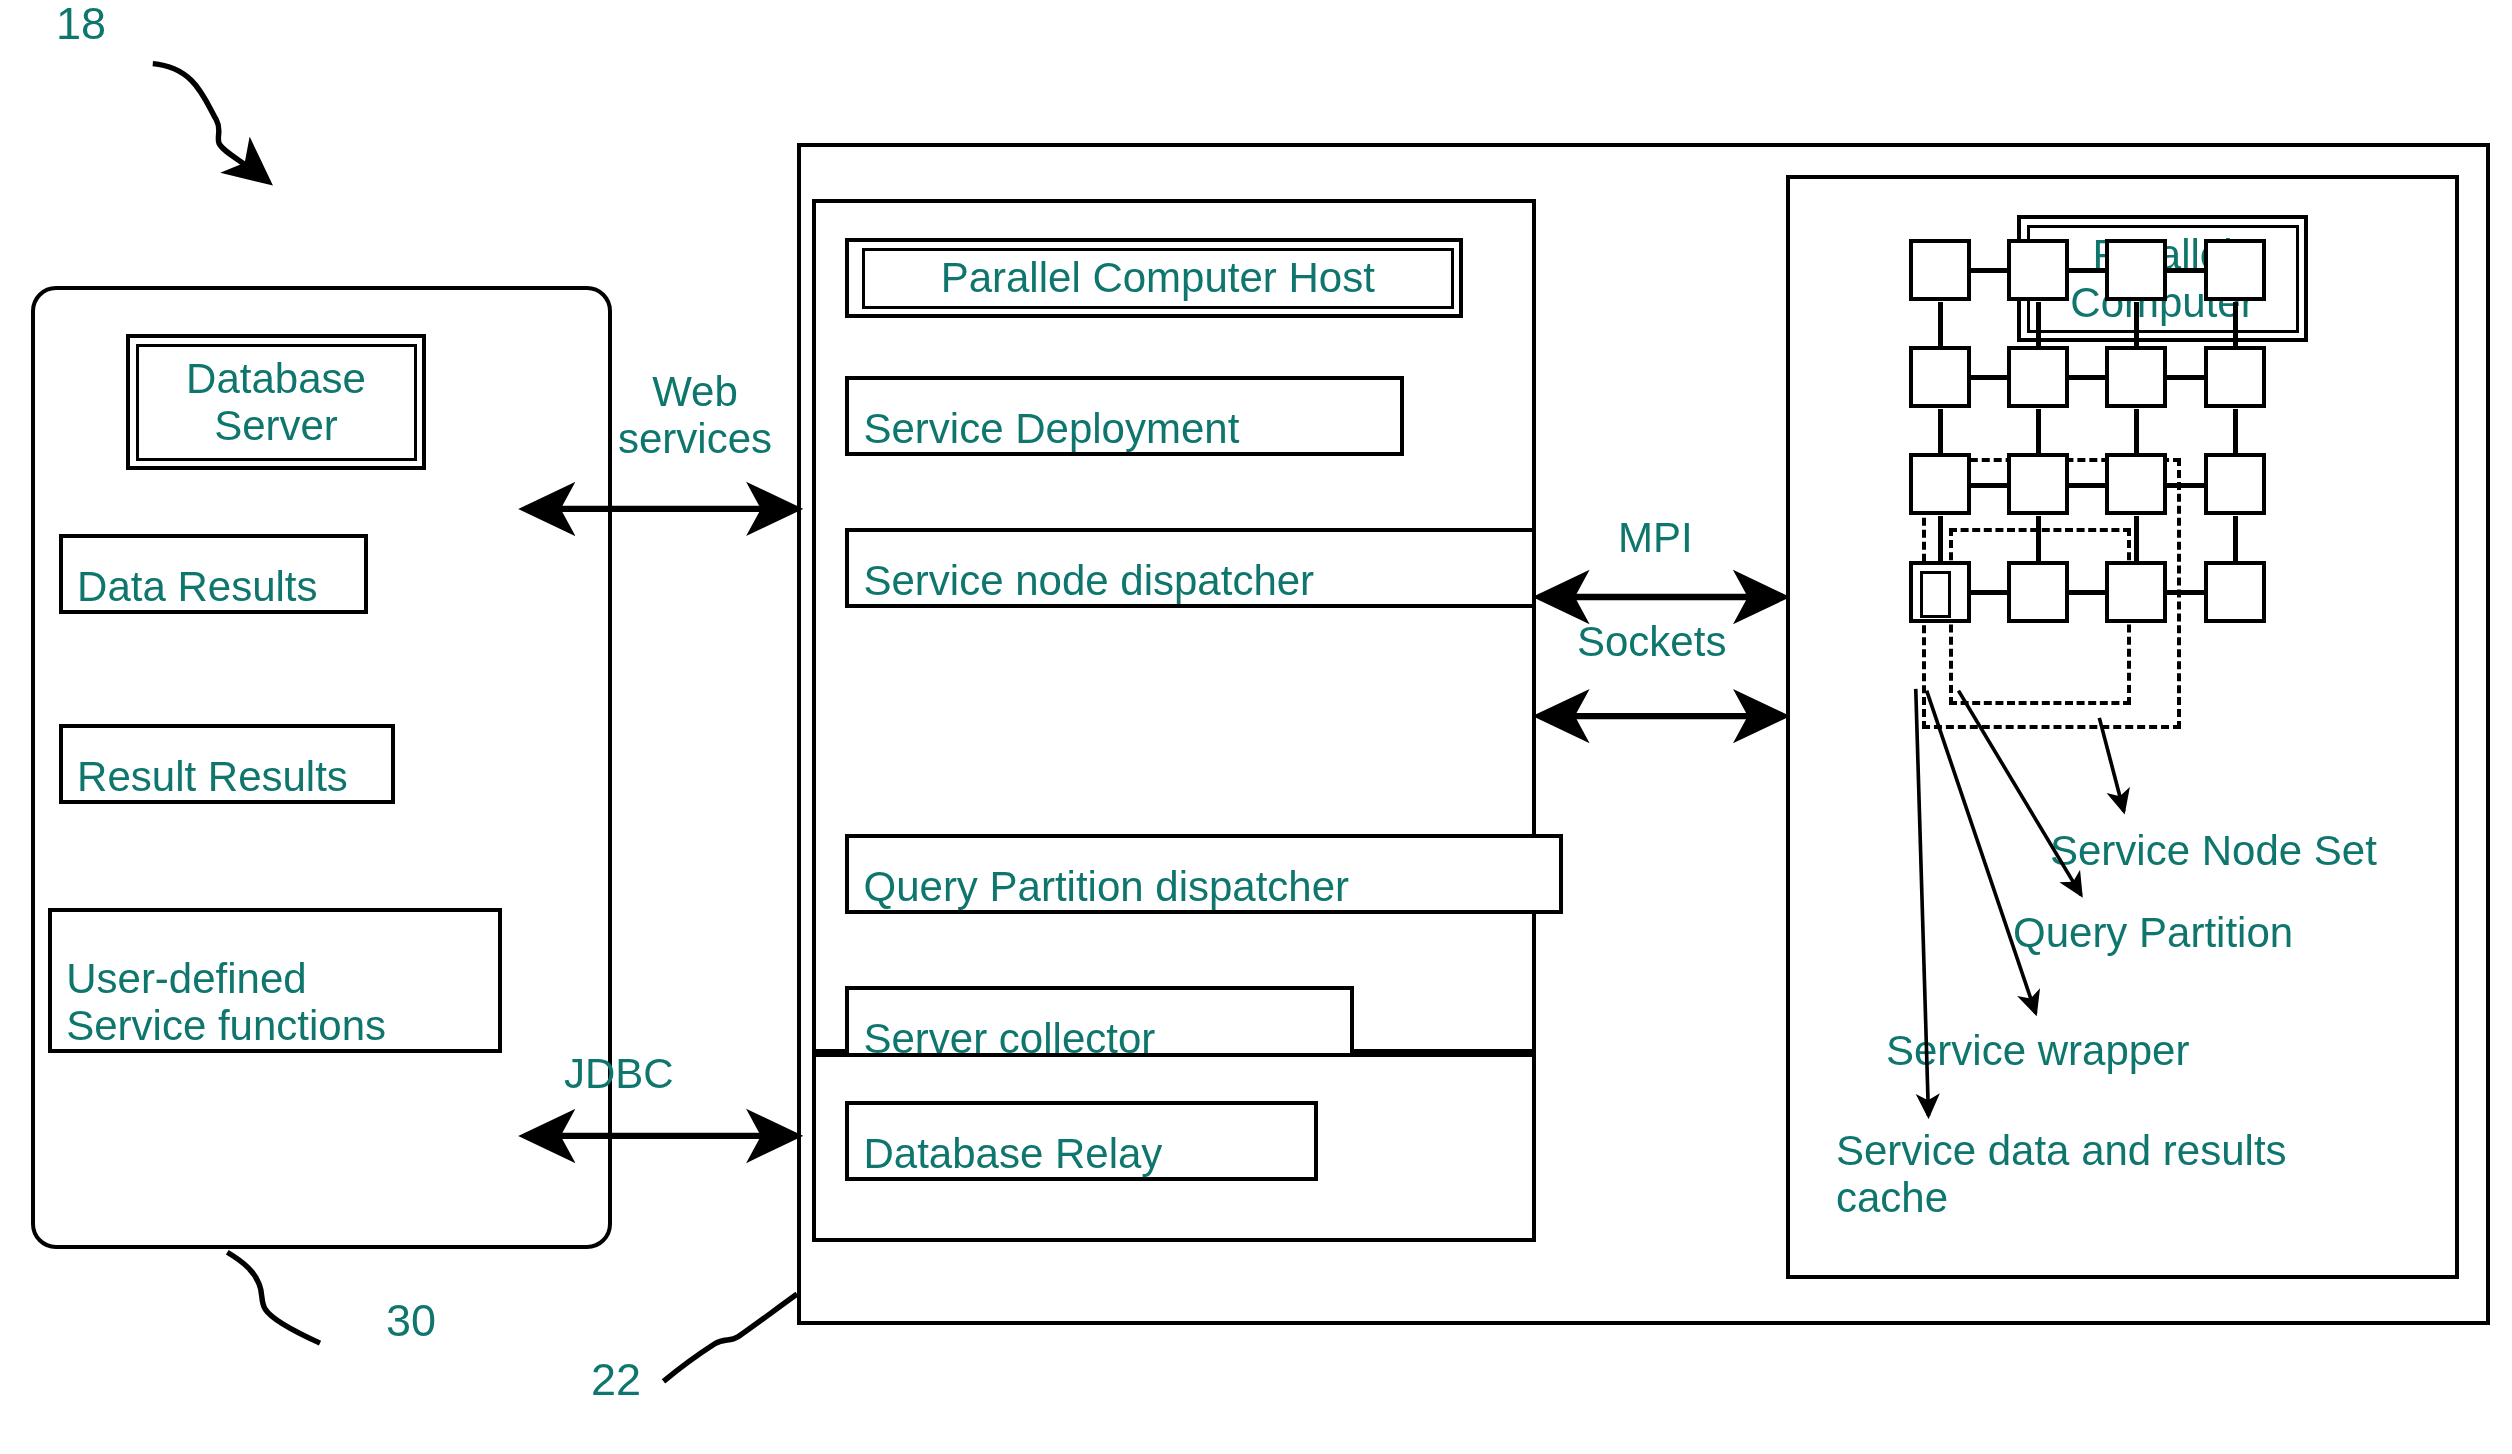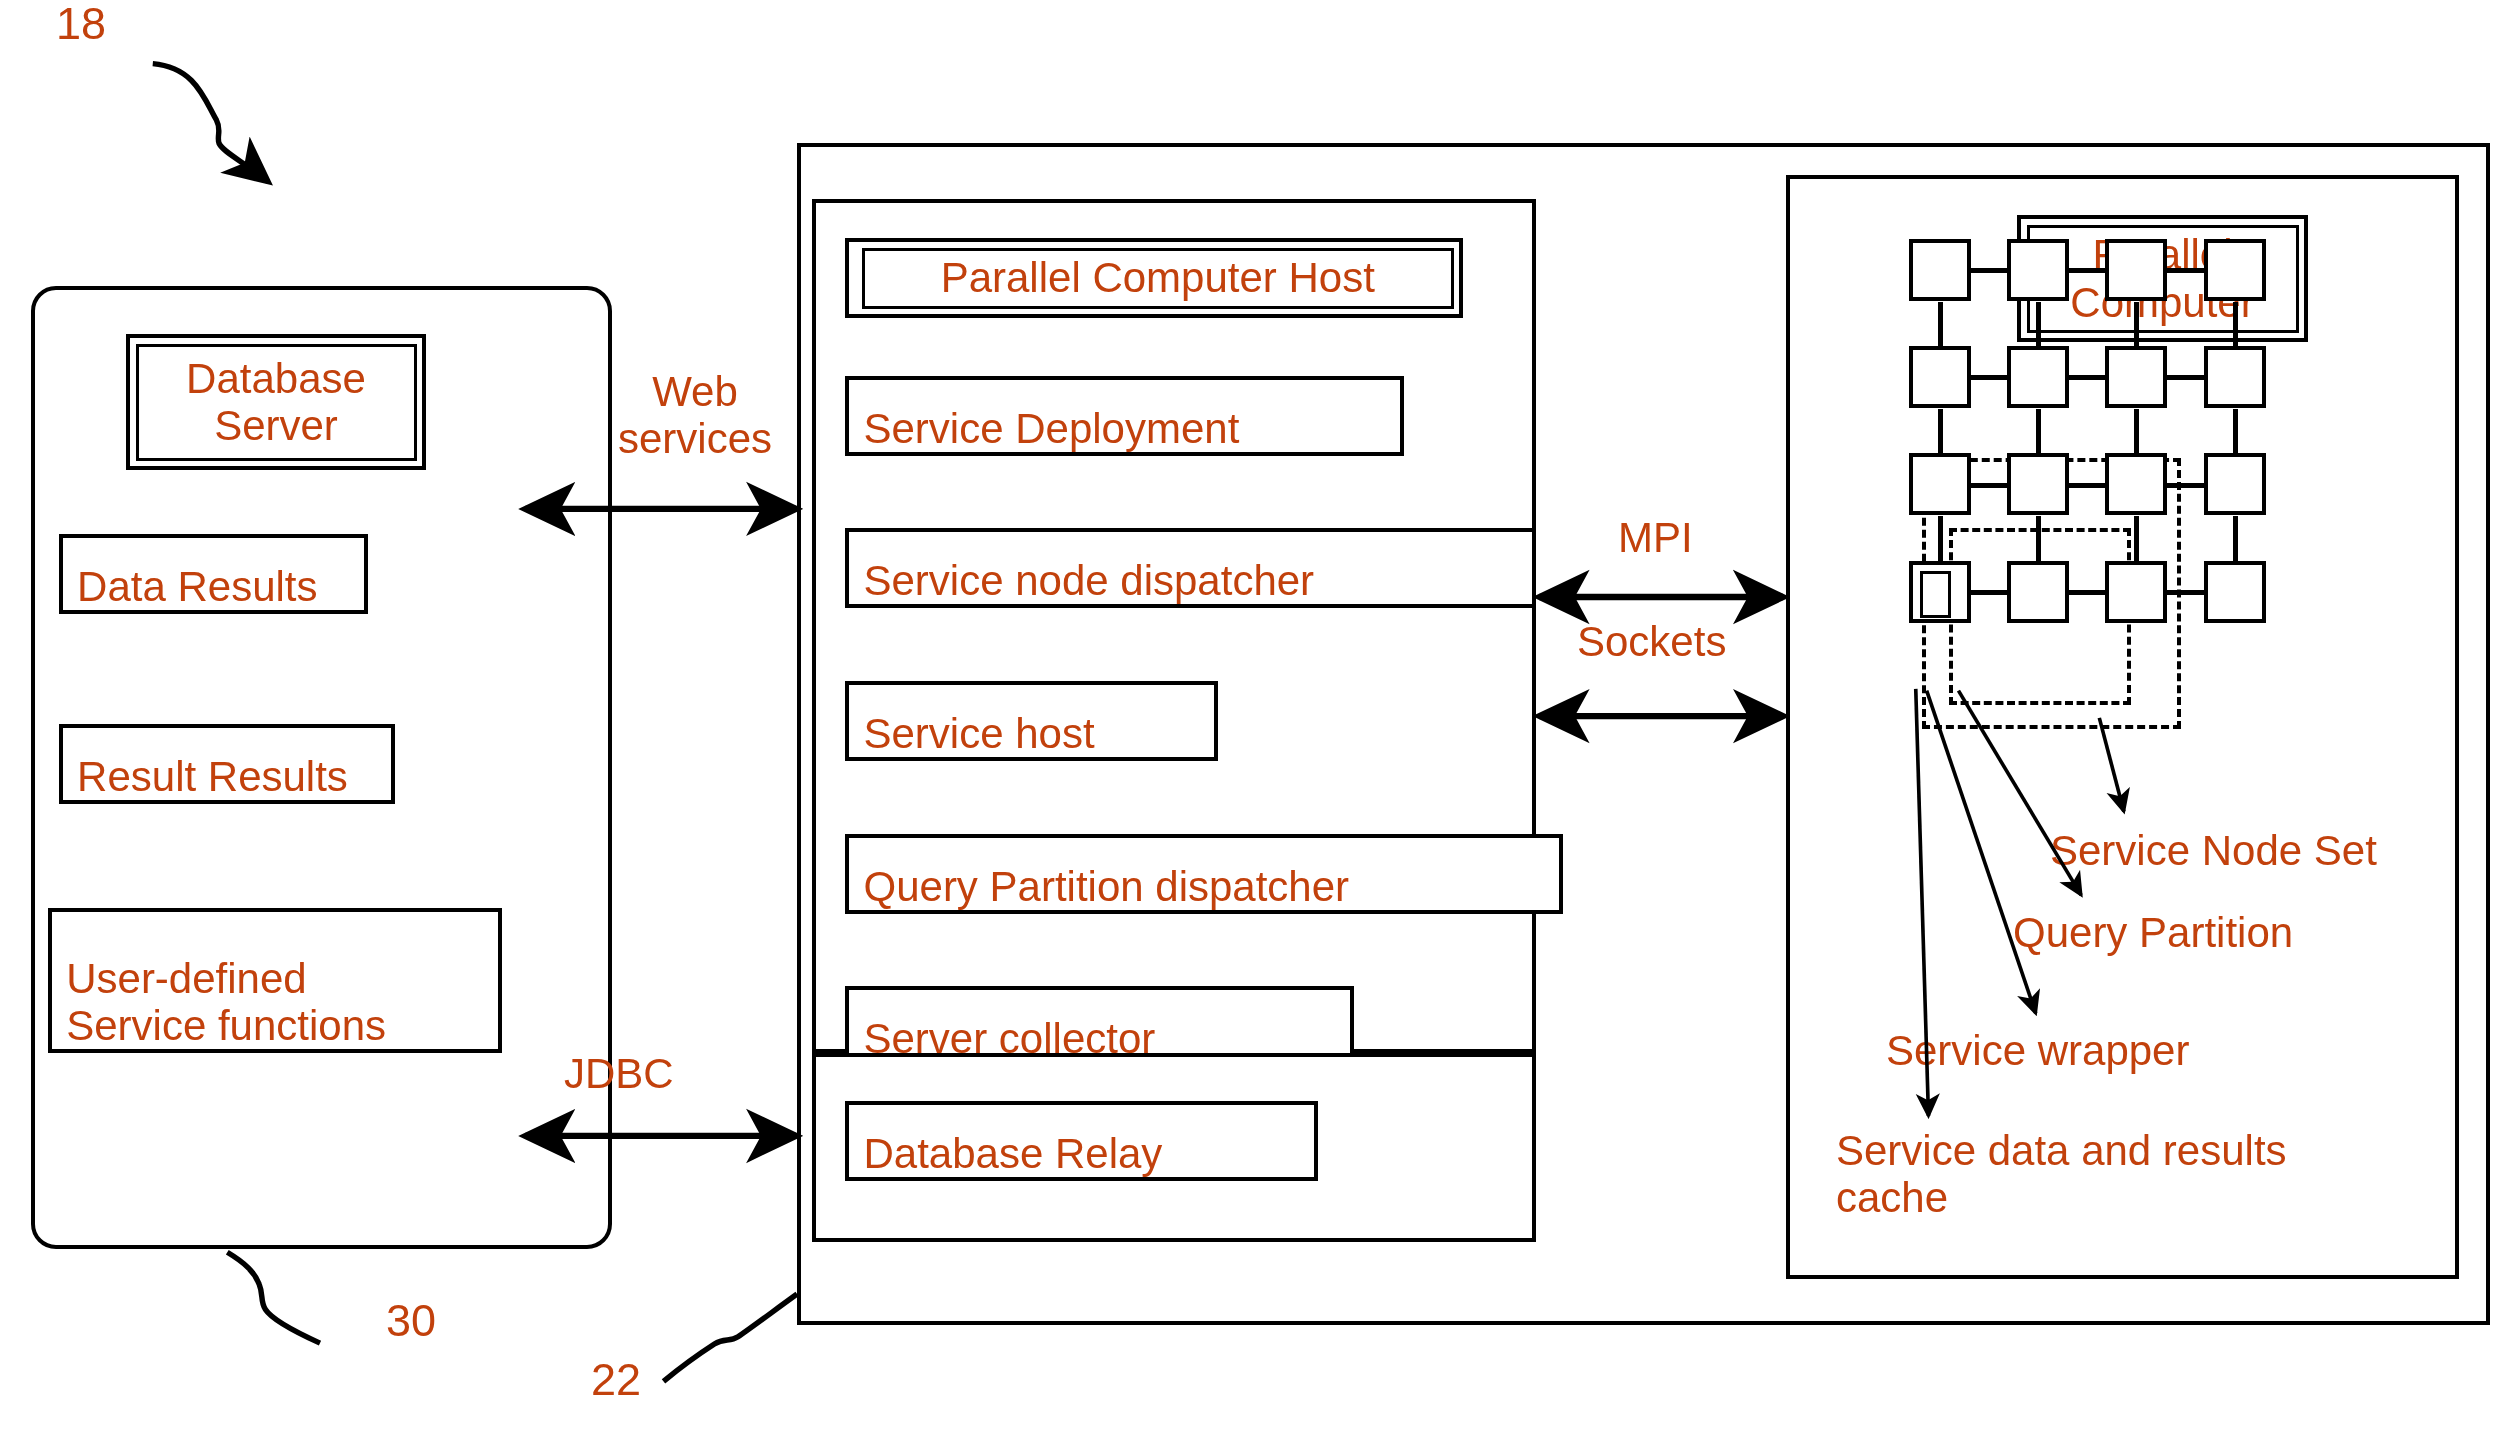--- a/index.html
+++ b/index.html
@@ -6,21 +6,21 @@
     margin: 0;
     padding: 0;
     background: #ffffff;
   }
   #canvas {
     position: relative;
     width: 2512px;
     height: 1454px;
     background: #ffffff;
     font-family: "Liberation Sans", sans-serif;
-    color: #c2410c;
+    color: #0f766e;
     overflow: hidden;
   }
 
   
   .abs { position: absolute; box-sizing: border-box; }
 
   
   .panel {
     border: 4.5px solid #000;
     background: #fff;
@@ -118,23 +118,20 @@
     </div>
 
     <div class="abs box" style="left:29px; top:173px; width:559px; height:80px;">
       <span class="lbl">Service Deployment</span>
     </div>
 
     <div class="abs box" style="left:29px; top:325px; width:691px; height:80px;">
       <span class="lbl">Service node dispatcher</span>
     </div>
 
-    <div class="abs box" style="left:29px; top:478px; width:373px; height:80px;">
-      <span class="lbl">Service host</span>
-    </div>
 
     <div class="abs box" style="left:29px; top:631px; width:718px; height:80px;">
       <span class="lbl">Query Partition dispatcher</span>
     </div>
 
     <div class="abs box" style="left:29px; top:783px; width:509px; height:80px;">
       <span class="lbl">Server collector</span>
     </div>
   </div>
 

